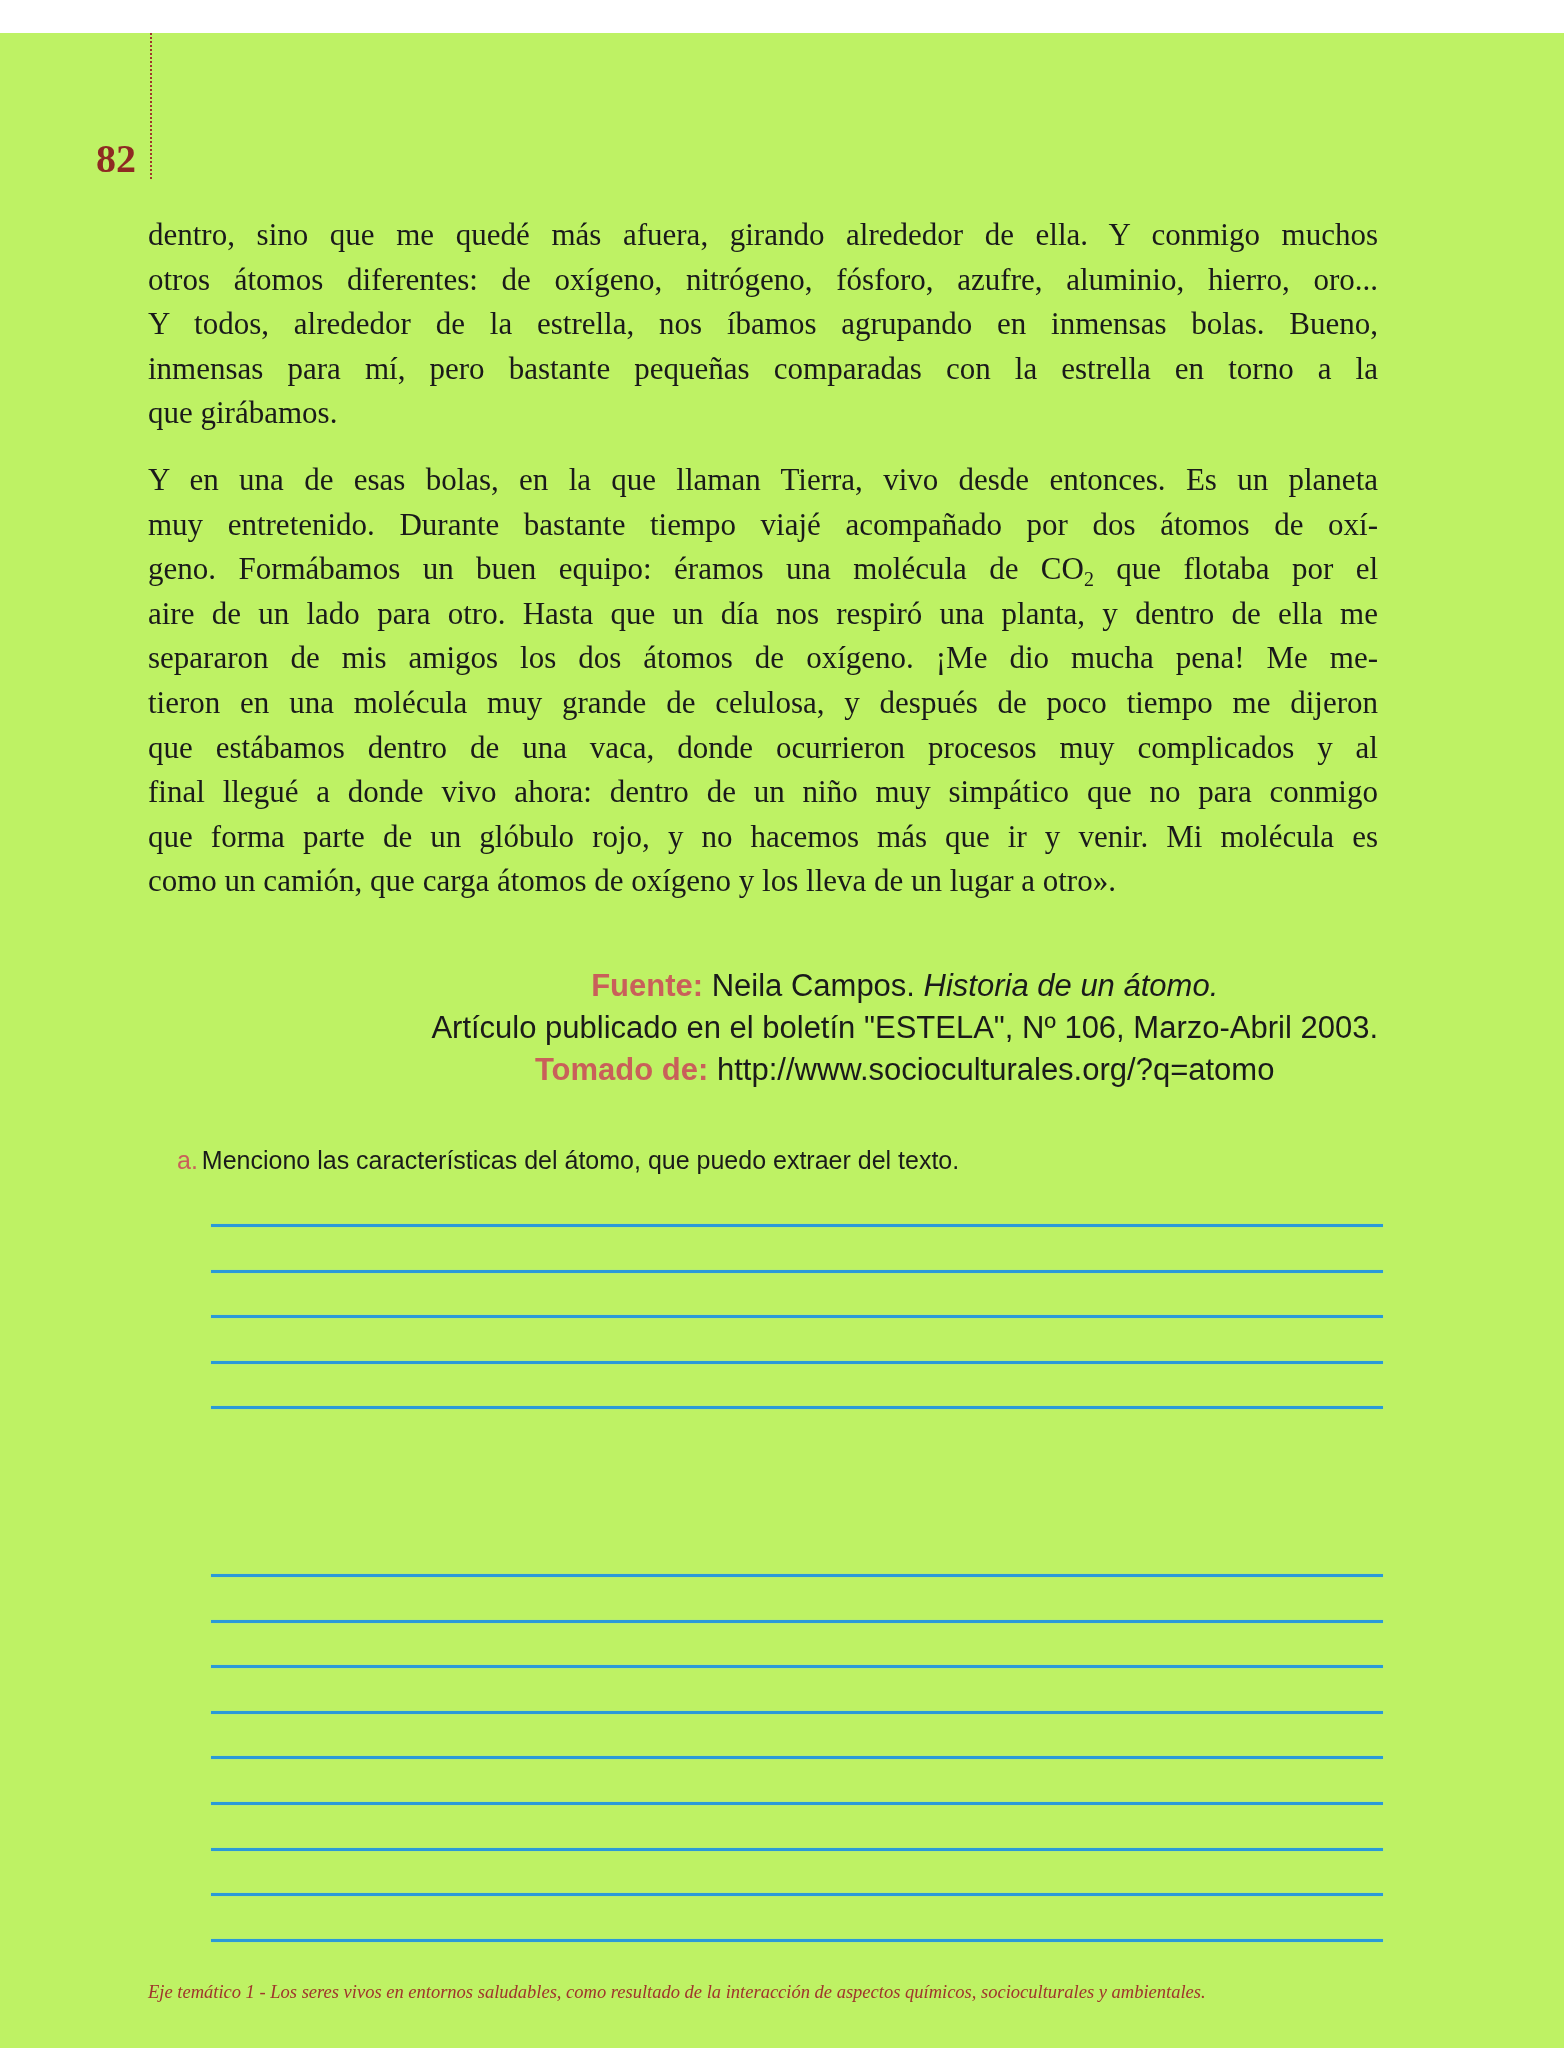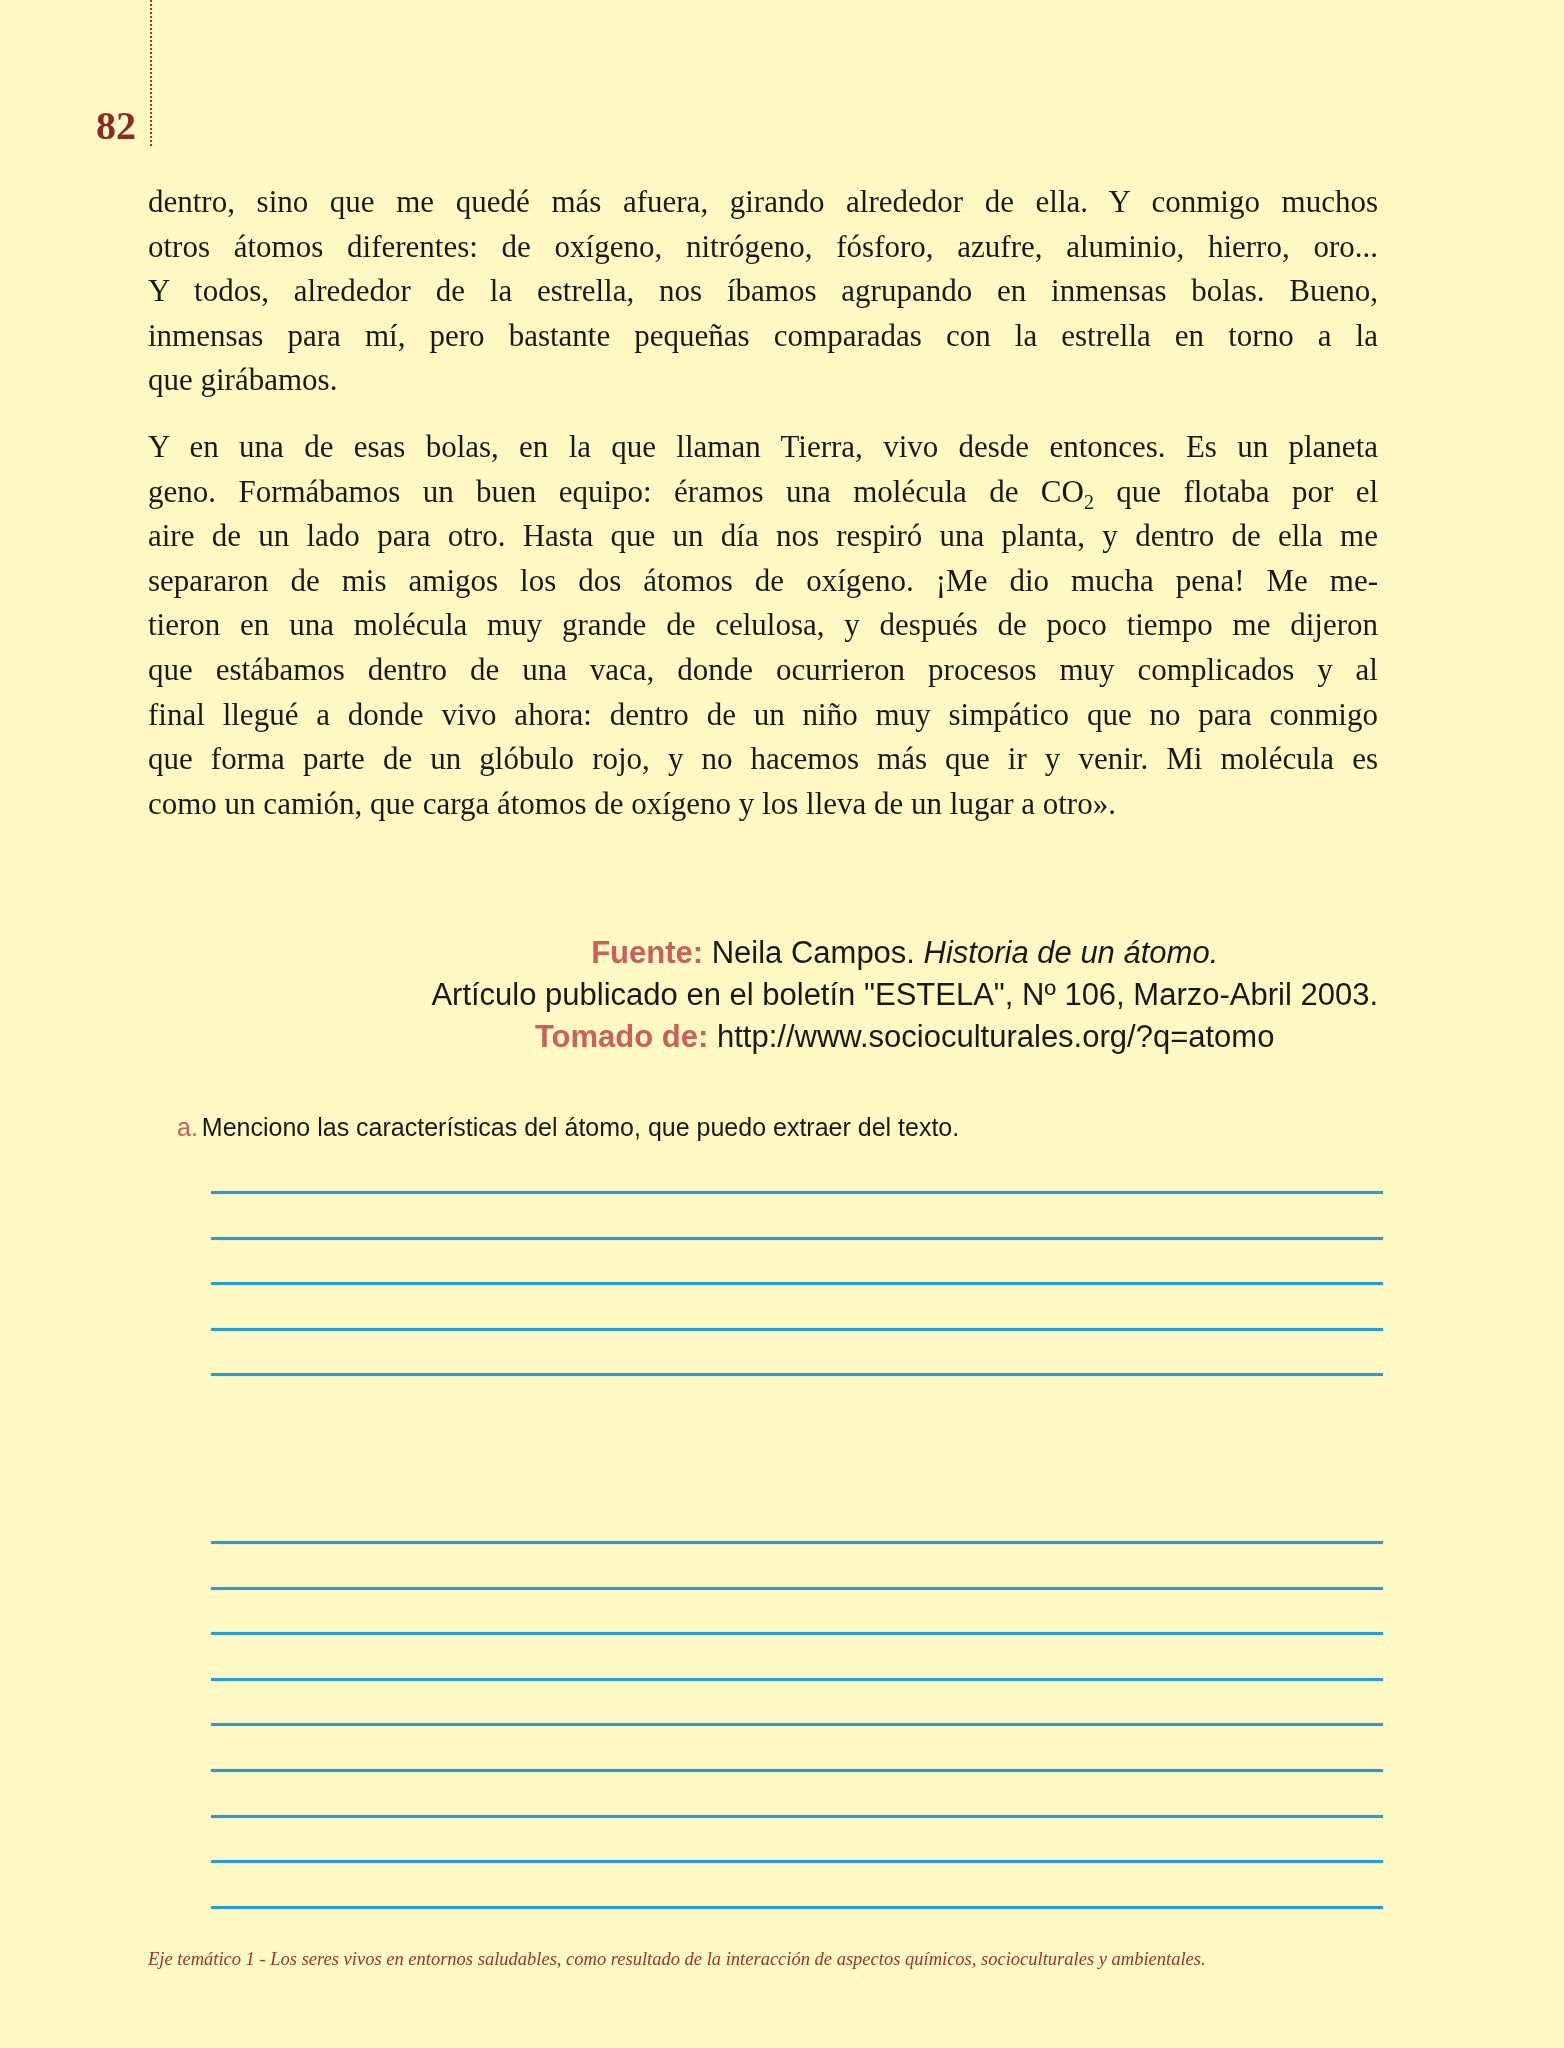--- a/index.html
+++ b/index.html
@@ -9,21 +9,22 @@
     }
     body {
       width: 1564px;
       height: 2048px;
       position: relative;
       overflow: hidden;
     }
     .page {
       position: absolute;
       inset: 0;
-      background: #fef9c3;
+      background: #bef264;
+      margin-top: 33px;
     }
     .margin-rule {
       position: absolute;
       left: 150px;
       top: 0;
       width: 0;
       height: 146px;
       border-left: 2px dotted #a0352c;
     }
     .page-number {
@@ -138,20 +139,21 @@
   <div class="body-text">
     <p>
       <span class="line">dentro, sino que me quedé más afuera, girando alrededor de ella. Y conmigo muchos</span>
       <span class="line">otros átomos diferentes: de oxígeno, nitrógeno, fósforo, azufre, aluminio, hierro, oro...</span>
       <span class="line">Y todos, alrededor de la estrella, nos íbamos agrupando en inmensas bolas. Bueno,</span>
       <span class="line">inmensas para mí, pero bastante pequeñas comparadas con la estrella en torno a la</span>
       <span class="line last">que girábamos.</span>
     </p>
     <p>
       <span class="line">Y en una de esas bolas, en la que llaman Tierra, vivo desde entonces. Es un planeta</span>
+      <span class="line">muy entretenido. Durante bastante tiempo viajé acompañado por dos átomos de oxí-</span>
       <span class="line"><span>geno. Formábamos un buen equipo: éramos una molécula de CO</span><sub class="sub">2</sub><span> que flotaba por el</span></span>
       <span class="line">aire de un lado para otro. Hasta que un día nos respiró una planta, y dentro de ella me</span>
       <span class="line">separaron de mis amigos los dos átomos de oxígeno. ¡Me dio mucha pena! Me me-</span>
       <span class="line">tieron en una molécula muy grande de celulosa, y después de poco tiempo me dijeron</span>
       <span class="line">que estábamos dentro de una vaca, donde ocurrieron procesos muy complicados y al</span>
       <span class="line">final llegué a donde vivo ahora: dentro de un niño muy simpático que no para conmigo</span>
       <span class="line">que forma parte de un glóbulo rojo, y no hacemos más que ir y venir. Mi molécula es</span>
       <span class="line last">como un camión, que carga átomos de oxígeno y los lleva de un lugar a otro».</span>
     </p>
   </div>

